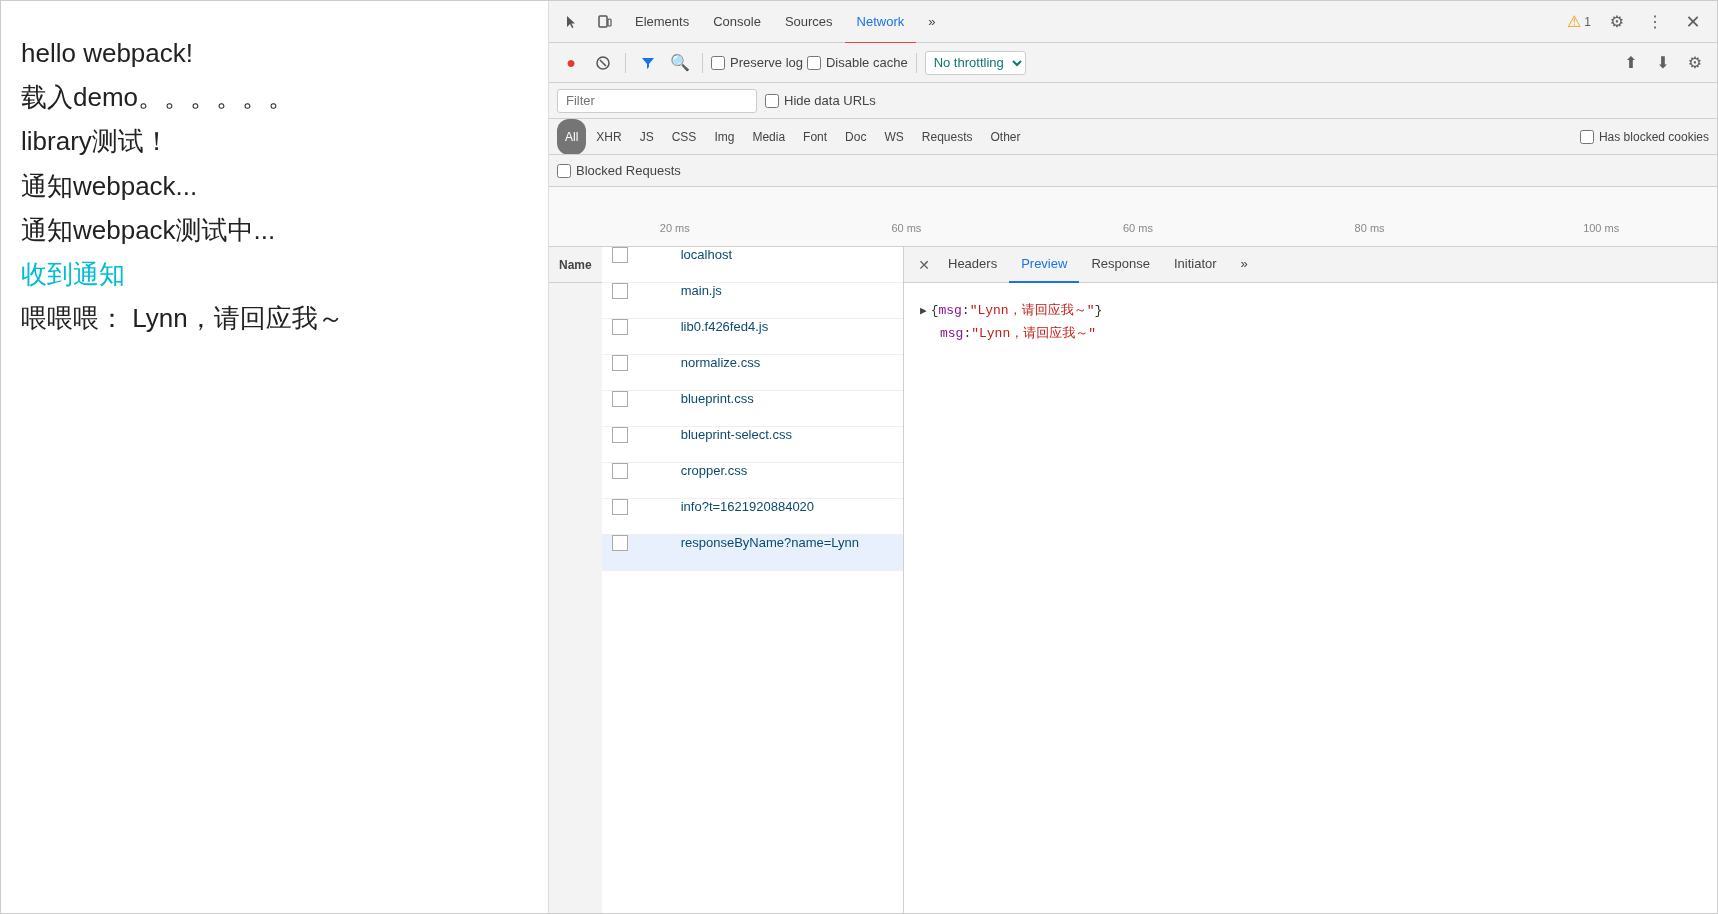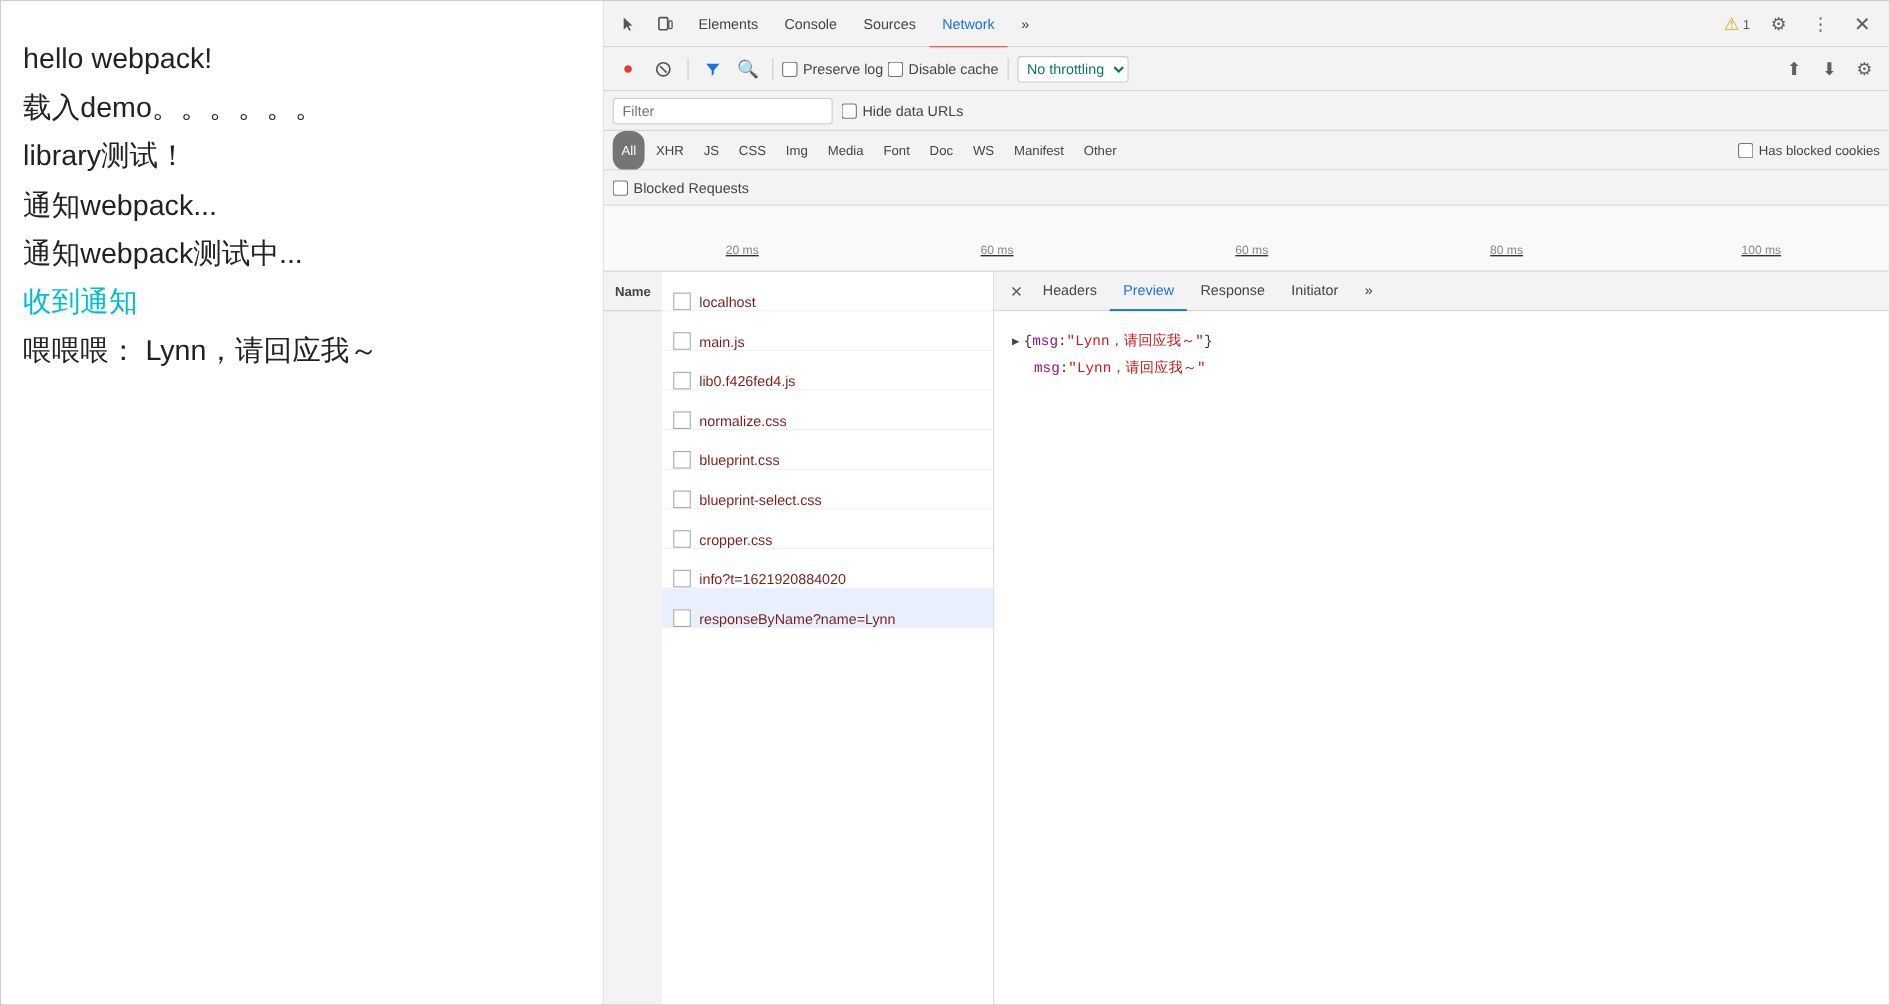--- a/index.html
+++ b/index.html
@@ -239,21 +239,20 @@
       display: flex;
       align-items: flex-end;
       padding-bottom: 8px;
       padding-left: 10px;
     }
     .timeline-labels {
       flex: 1;
       display: flex;
       align-items: flex-start;
       padding-bottom: 4px;
-      text-decoration: underline;
     }
     .tl-label {
       font-size: 11px;
       color: #888;
       flex: 1;
       text-align: center;
     }
 
     
     #main-content {
@@ -283,27 +282,28 @@
       font-weight: 600;
       color: #444;
     }
     #file-list {
       flex: 1;
       overflow-y: auto;
       background: #fff;
     }
     .file-row {
       display: flex;
-      align-items: flex-end;
+      align-items: flex-start;
       height: 36px;
       padding: 0 10px;
       border-bottom: 1px solid #f0f0f0;
       font-size: 13px;
-      color: #7f1d1d;
-      cursor: pointer;
+      color: #0c4a6e;
+      cursor: pointer;
+      gap: 45px;
     }
     .file-row.selected { background: #e8f0fe; }
     .file-icon {
       width: 16px;
       height: 16px;
       border: 1px solid #aaa;
       background: #fff;
       margin-right: 8px;
       flex-shrink: 0;
       display: flex;
@@ -471,21 +471,21 @@
 
     <button class="type-btn active">All</button>
       <button class="type-btn">XHR</button>
       <button class="type-btn">JS</button>
       <button class="type-btn">CSS</button>
       <button class="type-btn">Img</button>
       <button class="type-btn">Media</button>
       <button class="type-btn">Font</button>
       <button class="type-btn">Doc</button>
       <button class="type-btn">WS</button>
-      <button class="type-btn">Manifest</button>
+      <button class="type-btn">Requests</button>
       <button class="type-btn">Other</button>
       <div class="type-spacer"></div>
     <label class="has-blocked-group">
       <input type="checkbox" style="width: 14px; height: 14px;">
       <span>Has blocked cookies</span>
     </label>
   </div>
 
   <div id="blocked-row">
     <input type="checkbox" style="">

